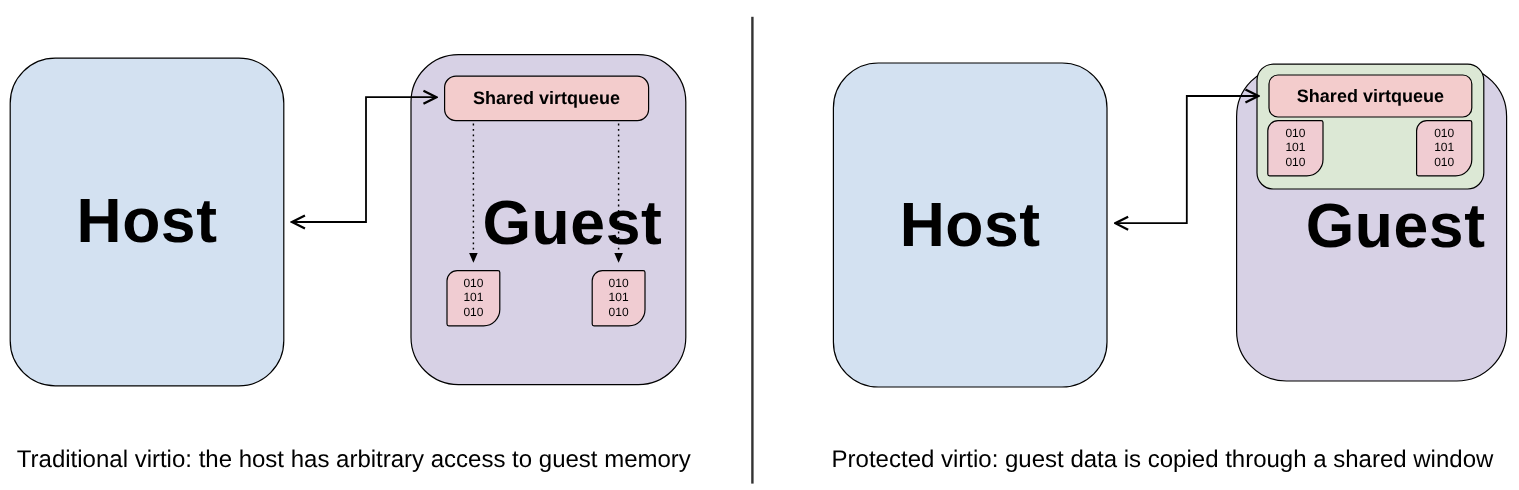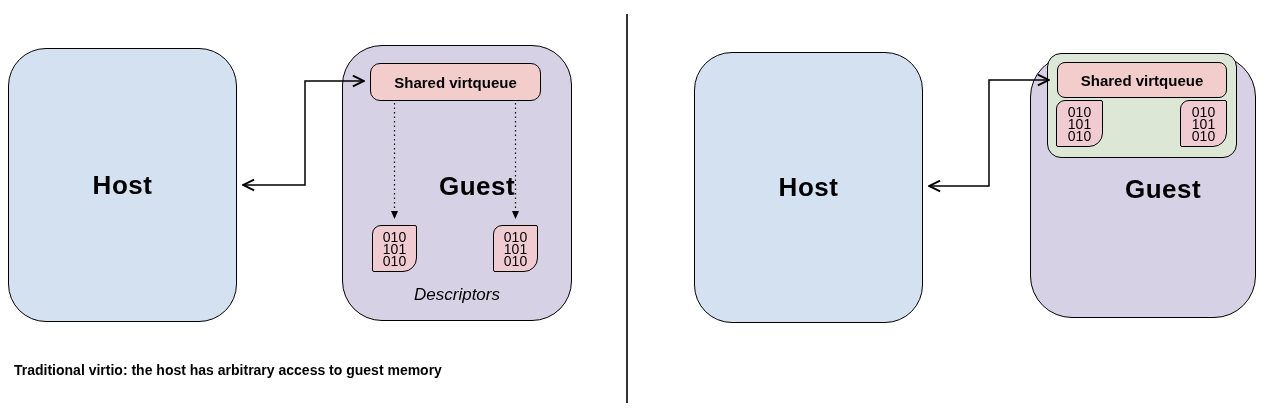--- a/index.html
+++ b/index.html
@@ -19,51 +19,51 @@
   .host-box{
     background:var(--host-fill,#d3e1f1);
     border-radius:38px;
     display:flex;align-items:center;justify-content:center;
   }
   .guest-box{
     background:var(--guest-fill,#d7d1e5);
     border-radius:42px;
   }
   .big-label{
-    font-size:26px;font-weight:bold;letter-spacing:0.5px;
+    font-size:52px;font-weight:bold;letter-spacing:0.5px;
     white-space:nowrap;
   }
   .guest-label{
     position:absolute;left:0;right:0;height:50px;
     display:flex;align-items:center;justify-content:center;padding-left:40px;
   }
   .vq-box{
     background:var(--virtqueue-fill,#f3cccc);
     border-radius:10px;
     display:flex;align-items:center;justify-content:center;
     font-size:15px;white-space:nowrap;font-weight:bold;
   }
   .window-box{
     background:var(--window-fill,#dce8d5);
     border-radius:14px;
   }
   .desc-box{
     background:var(--descriptor-fill,#f0ccd2);
     border-radius:9px 2px 14px 2px;
     display:flex;flex-direction:column;align-items:center;justify-content:center;
-    font-size:14px;line-height:12px;
+    font-size:10px;line-height:12px;
   }
   .descriptors-label{
     position:absolute;
     font-style:italic;font-size:17px;
     text-align:center;white-space:nowrap;
   }
   .caption{
-    position:absolute;top:362px;
-    font-size:14px;white-space:nowrap;font-weight:bold;
+    position:absolute;top:372px;
+    font-size:20px;white-space:nowrap;
   }
   .divider{
     position:absolute;left:626px;top:14px;width:2px;height:389px;
     background:var(--divider,#333);
   }
   #wires{
     position:absolute;left:0;top:0;width:1266px;height:408px;
     pointer-events:none;
   }
 </style>
@@ -91,21 +91,20 @@
     <span>101</span>
     <span>010</span>
   </div>
 
   <div class="box desc-box" style="left:493px;top:225px;width:45px;height:47px;">
     <span>010</span>
     <span>101</span>
     <span>010</span>
   </div>
 
-  <div class="descriptors-label" style="left:342px;width:230px;top:285px;">Descriptors</div>
 
   <div class="caption" style="left:14px;">Traditional virtio: the host has arbitrary access to guest memory</div>
 
   <div class="box host-box" style="left:694px;top:52px;width:229px;height:271px;">
     <span class="big-label">Host</span>
   </div>
 
   <div class="box guest-box" style="left:1030px;top:55px;width:226px;height:263px;">
     <div class="guest-label" style="top:108px;">
       <span class="big-label">Guest</span>
@@ -123,20 +122,21 @@
     <span>101</span>
     <span>010</span>
   </div>
 
   <div class="box desc-box" style="left:1180px;top:100px;width:47px;height:47px;">
     <span>010</span>
     <span>101</span>
     <span>010</span>
   </div>
 
+  <div class="caption" style="left:693px;">Protected virtio: guest data is copied through a shared window</div>
 
   <div class="divider"></div>
 
   <svg id="wires" viewBox="0 0 1266 408">
     <defs>
       <marker id="oa" viewBox="0 0 10 10" refX="8.5" refY="5" markerWidth="9" markerHeight="9" orient="auto-start-reverse">
         <path d="M 1 1 L 9 5 L 1 9" fill="none" stroke="#000" stroke-width="1.4"></path>
       </marker>
       <marker id="ft" viewBox="0 0 10 10" refX="8" refY="5" markerWidth="7.5" markerHeight="7.5" orient="auto">
         <path d="M 0 1 L 9 5 L 0 9 Z" fill="#000"></path>

